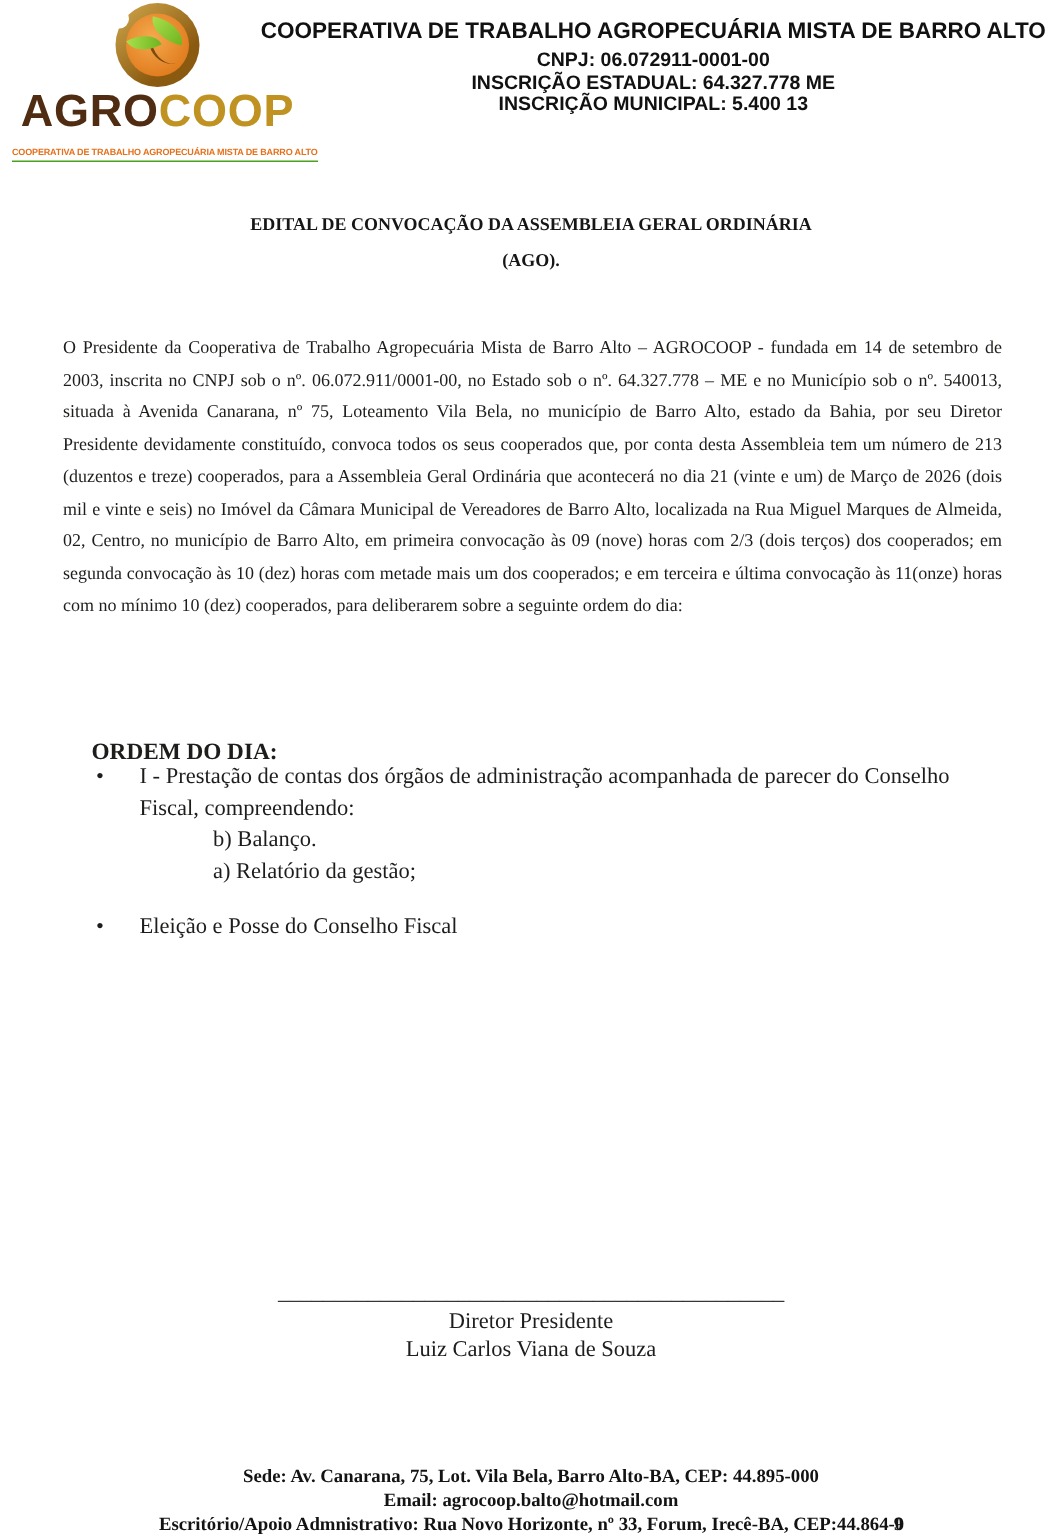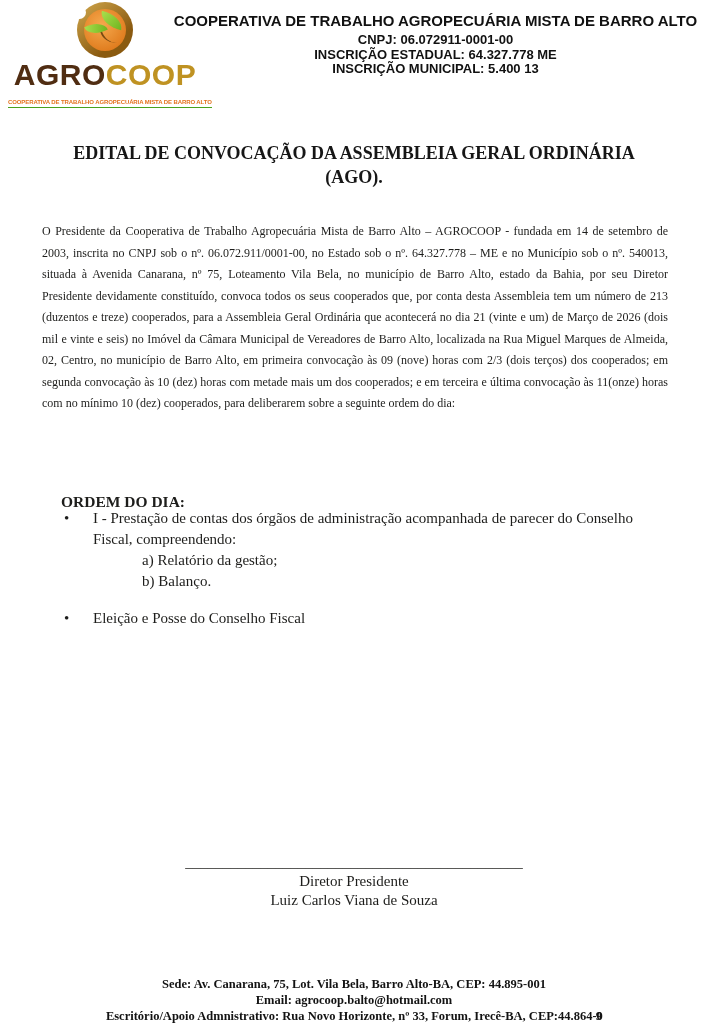--- a/index.html
+++ b/index.html
@@ -35,21 +35,21 @@
         color:var(--tagline_orange,#e4711c);border-bottom:1.5px solid var(--tagline_green,#4aa21c);
         padding-bottom:1px;}
 
   .head-text{position:absolute;left:165px;right:2px;top:12px;text-align:center;
         font-family:"Liberation Sans",sans-serif;color:#111;}
   .head-org{font-size:15px;font-weight:700;line-height:18px;margin-bottom:3px;}
   .head-reg{font-size:13px;font-weight:700;line-height:14.5px;}
 
   
   .doc-title{position:absolute;left:40px;right:40px;top:129px;text-align:center;
-        font-weight:700;font-size:18px;line-height:24px;color:#161616;}
+        font-weight:700;font-size:12px;line-height:24px;color:#161616;}
   .body-par{position:absolute;left:42px;right:40px;top:221px;margin:0;
         font-size:12px;line-height:21.5px;text-align:justify;}
   .agenda-heading{position:absolute;left:45px;top:477px;margin:16px;
         font-size:15.5px;font-weight:700;}
   .agenda-list{position:absolute;left:64px;right:42px;top:508px;}
   .bullet-row{display:flex;align-items:flex-start;margin-bottom:16px;}
   .bullet-glyph{width:29px;flex:0 0 29px;font-size:15px;line-height:21px;}
   .bullet-content{flex:1;font-size:15px;line-height:21px;}
   .sub-items{margin-left:49px;}
   .dateline{position:absolute;left:42px;right:33px;top:729px;text-align:right;font-size:15px;}
@@ -96,37 +96,37 @@
   <p class="body-par">O Presidente da Cooperativa de Trabalho Agropecuária Mista de Barro Alto – AGROCOOP - fundada em 14 de setembro de 2003, inscrita no CNPJ sob o nº. 06.072.911/0001-00, no Estado sob o nº. 64.327.778 – ME e no Município sob o nº. 540013, situada à Avenida Canarana, nº 75, Loteamento Vila Bela, no município de Barro Alto, estado da Bahia, por seu Diretor Presidente devidamente constituído, convoca todos os seus cooperados que, por conta desta Assembleia tem um número de 213 (duzentos e treze) cooperados, para a Assembleia Geral Ordinária que acontecerá no dia 21 (vinte e um) de Março de 2026 (dois mil e vinte e seis) no Imóvel da Câmara Municipal de Vereadores de Barro Alto, localizada na Rua Miguel Marques de Almeida, 02, Centro, no município de Barro Alto, em primeira convocação às 09 (nove) horas com 2/3 (dois terços) dos cooperados; em segunda convocação às 10 (dez) horas com metade mais um dos cooperados; e em terceira e última convocação às 11(onze) horas com no mínimo 10 (dez) cooperados, para deliberarem sobre a seguinte ordem do dia:</p>
 
   <h2 class="agenda-heading">ORDEM DO DIA:</h2>
 
   <div class="agenda-list">
     <div class="bullet-row">
       <div class="bullet-glyph">•</div>
       <div class="bullet-content">
         <div>I - Prestação de contas dos órgãos de administração acompanhada de parecer do Conselho Fiscal, compreendendo:</div>
         <div class="sub-items">
+          <div>b) Balanço.</div>
           <div>a) Relatório da gestão;</div>
-          <div>b) Balanço.</div>
         </div>
       </div>
     </div>
     <div class="bullet-row">
       <div class="bullet-glyph">•</div>
       <div class="bullet-content">Eleição e Posse do Conselho Fiscal</div>
     </div>
   </div>
 
 
   <div class="signature">
     <div class="sig-rule">_____________________________________________</div>
     <div>Diretor Presidente</div>
     <div>Luiz Carlos Viana de Souza</div>
   </div>
 
   <footer class="doc-footer">
-    <div>Sede: Av. Canarana, 75, Lot. Vila Bela, Barro Alto-BA, CEP: 44.895-001</div>
+    <div>Sede: Av. Canarana, 75, Lot. Vila Bela, Barro Alto-BA, CEP: 44.895-000</div>
     <div>Email: agrocoop.balto@hotmail.com</div>
     <div><span>Escritório/Apoio Admnistrativo: Rua Novo Horizonte, nº 33, Forum, Irecê-BA, CEP:44.864-</span><span>0</span><span class="overlap-nine">9</span></div>
   </footer>
 
 </div>
 
 </body></html>

